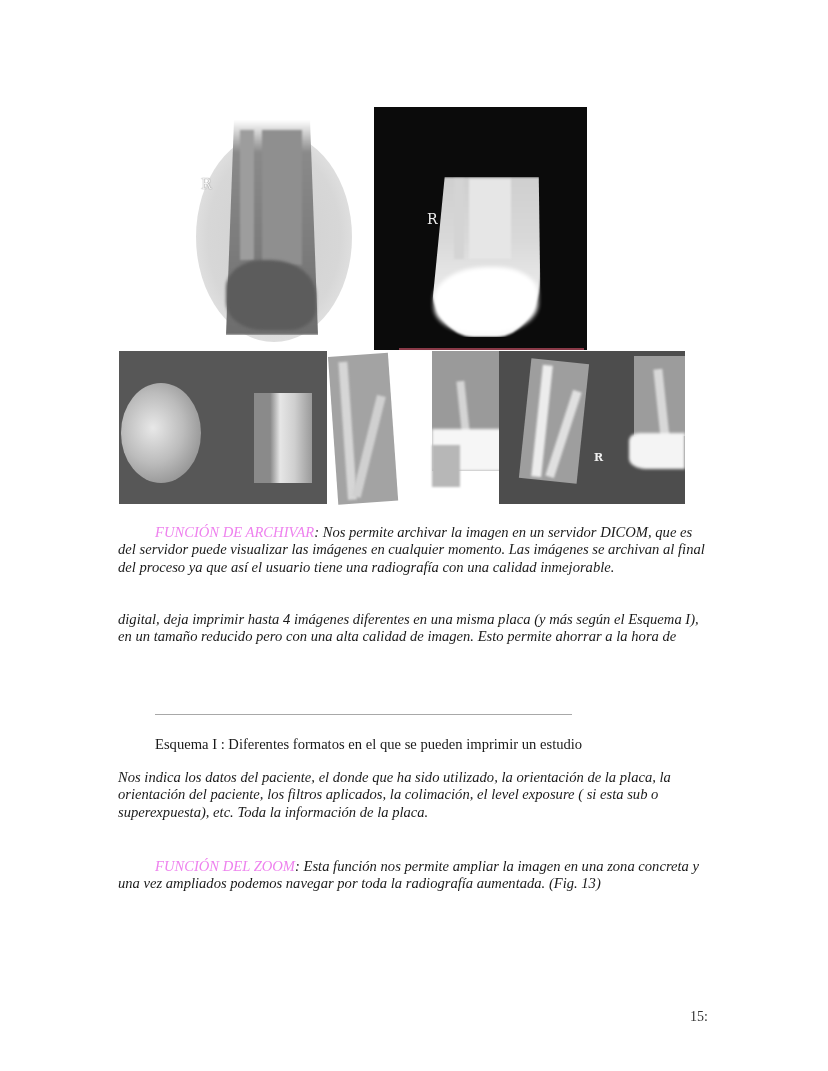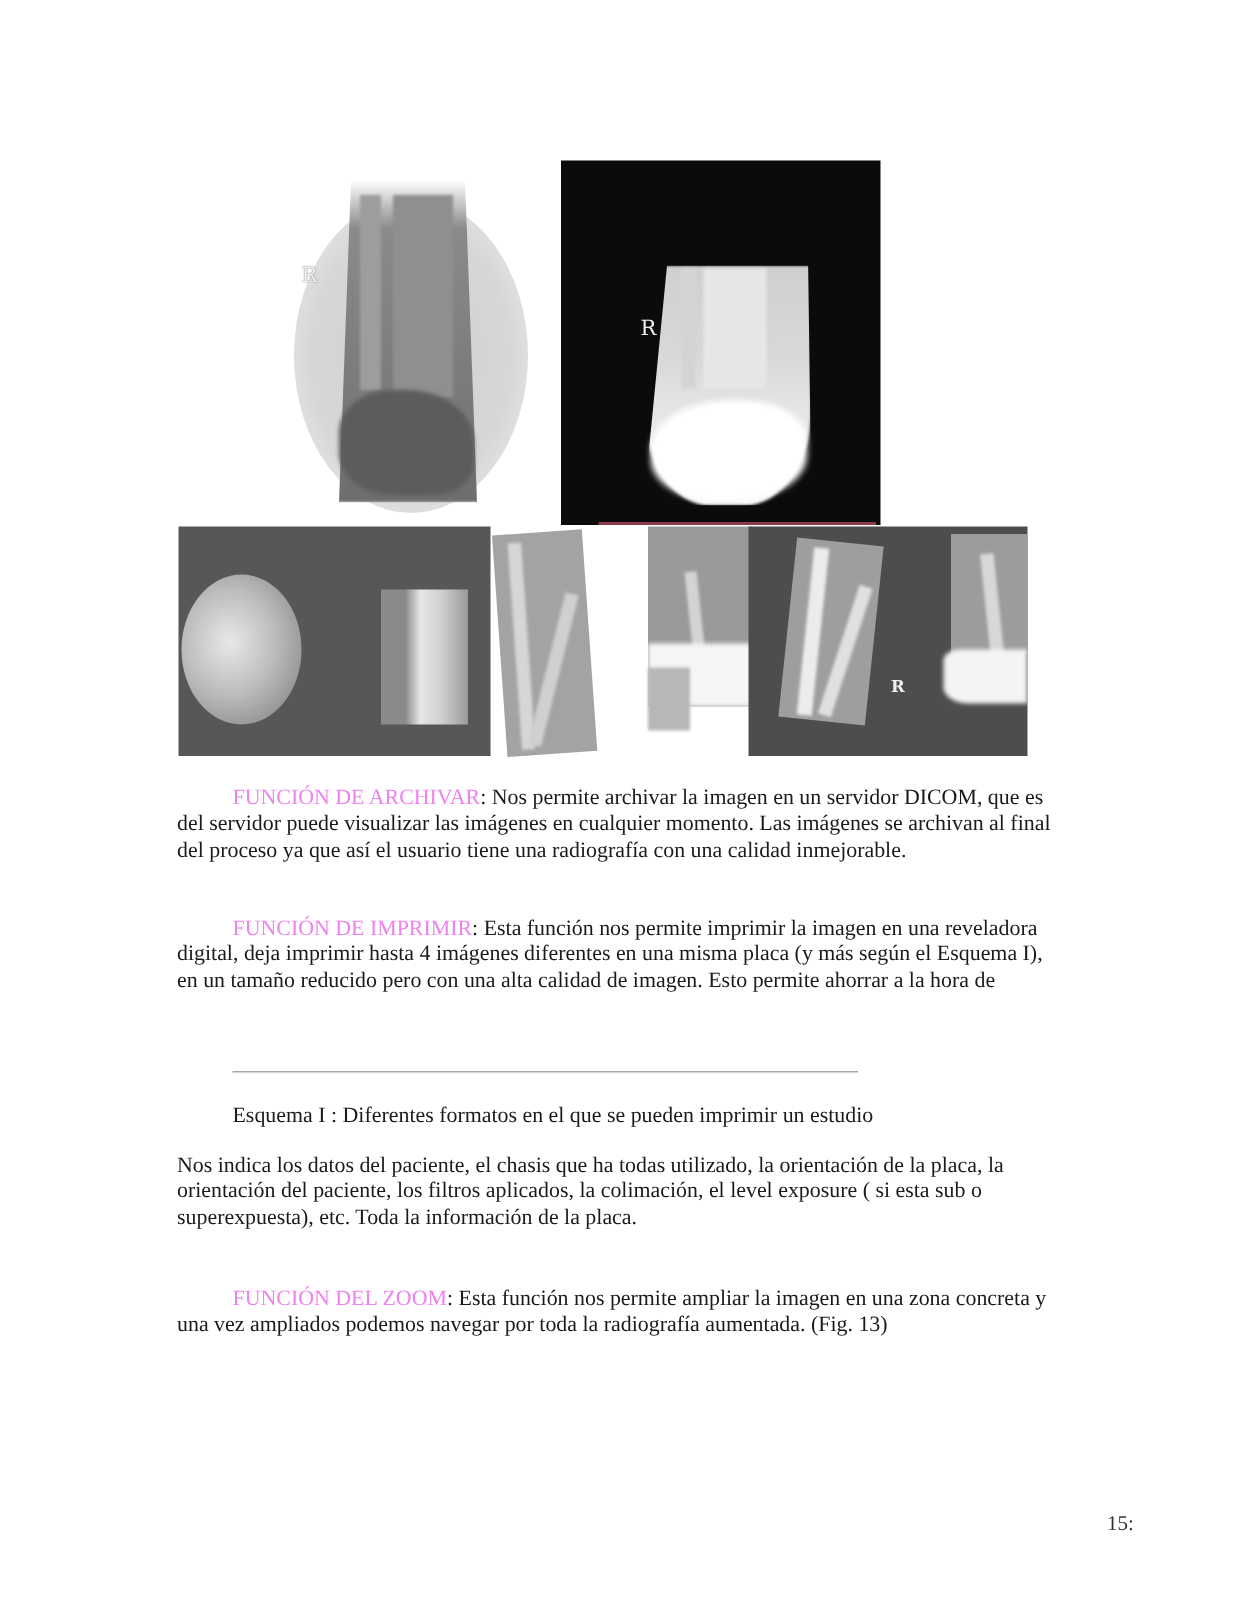--- a/index.html
+++ b/index.html
@@ -51,26 +51,26 @@
   .xr6 { left: 499px; top: 351px; width: 186px; height: 153px; background: #4d4d4d; overflow: hidden; }
   .xr6 .plate { position: absolute; left: 26px; top: 10px; width: 58px; height: 120px; background: #9e9e9e; transform: rotate(6deg); }
   .xr6 .f1 { position: absolute; left: 38px; top: 14px; width: 10px; height: 112px; background: #ececec; transform: rotate(6deg); filter: blur(1px); }
   .xr6 .f2 { position: absolute; left: 60px; top: 38px; width: 9px; height: 90px; background: #e0e0e0; transform: rotate(18deg); filter: blur(1px); }
   .xr6 .plate2 { position: absolute; left: 135px; top: 5px; width: 51px; height: 80px; background: #9c9c9c; }
   .xr6 .f3 { position: absolute; left: 158px; top: 18px; width: 9px; height: 70px; background: #d8d8d8; transform: rotate(-6deg); filter: blur(1px); }
   .xr6 .hand { position: absolute; left: 130px; top: 82px; width: 56px; height: 36px; background: #f4f4f4; filter: blur(1.5px); border-radius: 20% 0 0 30%; }
   .xr6 .marker { position: absolute; left: 95px; top: 100px; font-size: 11px; font-weight: bold; color: #f0f0f0; font-family: "DejaVu Serif", serif; }
 
   
-  .para { position: absolute; left: 118px; width: 614px; font-size: 14.6px; line-height: 17.4px; text-align: left; }
+  .para { position: absolute; left: 118px; width: 614px; font-size: 14.6px; line-height: 17.4px; text-align: left; font-style: italic; }
   .para .indent { display: inline-block; width: 37px; }
   .hl { color: #ee82ee; }
   .rule { position: absolute; left: 155px; top: 714px; width: 417px; height: 1px; background: #a8a8a8; }
   .caption { position: absolute; left: 155px; top: 736px; font-size: 14.6px; line-height: 17px; }
-  .pagenum { position: absolute; left: 690px; top: 1009px; font-size: 14px; color: #333; margin-left: 48px; }
+  .pagenum { position: absolute; left: 690px; top: 1009px; font-size: 14px; color: #333; }
 </style>
 </head>
 <body>
 
 <div class="abs xr1">
   <div class="oval"></div>
   <div class="leg"></div>
   <div class="bone1"></div>
   <div class="bone2"></div>
   <div class="foot"></div>
@@ -112,30 +112,29 @@
   <span class="marker">R</span>
 </div>
 
 <div class="para" style="top:524px;">
   <div><span class="indent"></span><span class="hl">FUNCIÓN DE ARCHIVAR</span><span>: Nos permite archivar la imagen en un servidor DICOM, que es</span></div>
   <div>del servidor puede visualizar las imágenes en cualquier momento. Las imágenes se archivan al final</div>
   <div>del proceso ya que así el usuario tiene una radiografía con una calidad inmejorable.</div>
 </div>
 
 <div class="para" style="top:611px;">
-  <div><span class="indent"></span><span class="hl">FUNCIÓN DE IMPRIMIR</span><span>: Esta función nos permite imprimir la imagen en una reveladora</span></div>
   <div>digital, deja imprimir hasta 4 imágenes diferentes en una misma placa (y más según el Esquema I),</div>
   <div>en un tamaño reducido pero con una alta calidad de imagen. Esto permite ahorrar a la hora de</div>
 </div>
 
 <div class="rule"></div>
 <div class="caption">Esquema I : Diferentes formatos en el que se pueden imprimir un estudio</div>
 
 <div class="para" style="top:769px;">
-  <div>Nos indica los datos del paciente, el chasis que ha todas utilizado, la orientación de la placa, la</div>
+  <div>Nos indica los datos del paciente, el donde que ha sido utilizado, la orientación de la placa, la</div>
   <div>orientación del paciente, los filtros aplicados, la colimación, el level exposure ( si esta sub o</div>
   <div>superexpuesta), etc. Toda la información de la placa.</div>
 </div>
 
 <div class="para" style="top:858px;">
   <div><span class="indent"></span><span class="hl">FUNCIÓN DEL ZOOM</span><span>: Esta función nos permite ampliar la imagen en una zona concreta y</span></div>
   <div>una vez ampliados podemos navegar por toda la radiografía aumentada. (Fig. 13)</div>
 </div>
 
 <div class="pagenum">15:</div>

